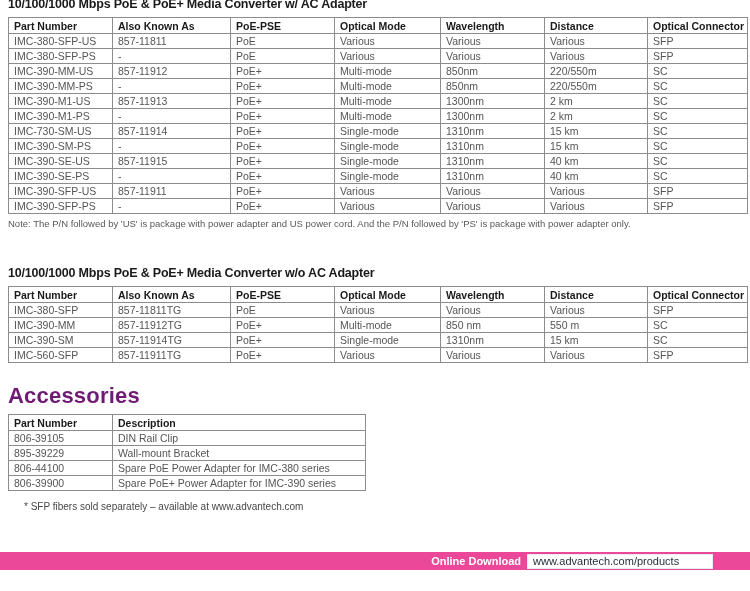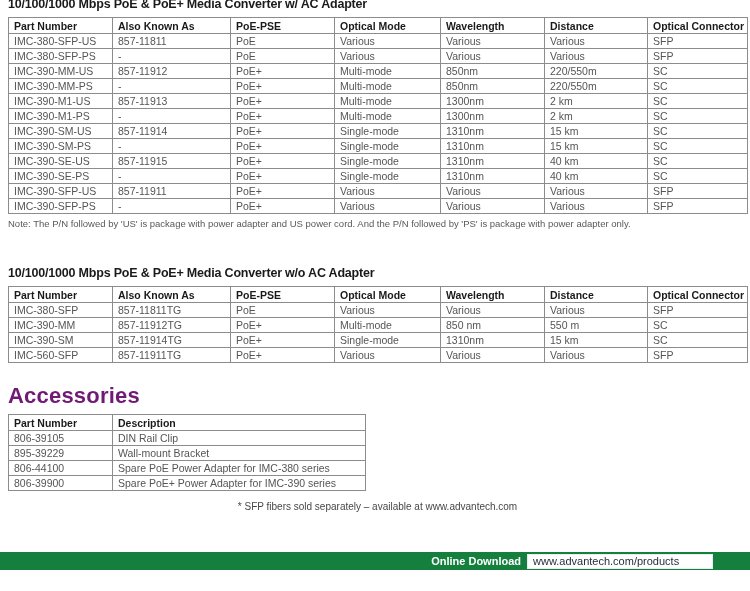--- a/index.html
+++ b/index.html
@@ -56,30 +56,29 @@
     color: #701a75;
     margin: 21px 0 0 0;
     line-height: 24px;
     letter-spacing: 0.2px;
   }
   .acc-table { width: 357px; margin-top: 6px; border: 1.5px solid #3a3a3a; }
 
   .footnote {
     font-size: 10px;
     color: #474747;
-    margin: 10px 0 0 0;
-    text-align: center;
+    margin: 10px 0 0 16px;
   }
 
   .footer-bar {
     position: absolute;
     left: 0; right: 0;
     top: 552px;
     height: 18px;
-    background: #15803d;
+    background: #ec4899;
     display: flex;
     align-items: center;
     justify-content: flex-end;
   }
   .footer-label {
     color: #ffffff;
     font-weight: bold;
     font-size: 11px;
     margin-right: 6px;
     white-space: nowrap;
@@ -183,21 +182,21 @@
         <tr>
           <td>IMC-390-M1-PS</td>
           <td>-</td>
           <td>PoE+</td>
           <td>Multi-mode</td>
           <td>1300nm</td>
           <td>2 km</td>
           <td>SC</td>
         </tr>
         <tr>
-          <td>IMC-390-SM-US</td>
+          <td>IMC-730-SM-US</td>
           <td>857-11914</td>
           <td>PoE+</td>
           <td>Single-mode</td>
           <td>1310nm</td>
           <td>15 km</td>
           <td>SC</td>
         </tr>
         <tr>
           <td>IMC-390-SM-PS</td>
           <td>-</td>

